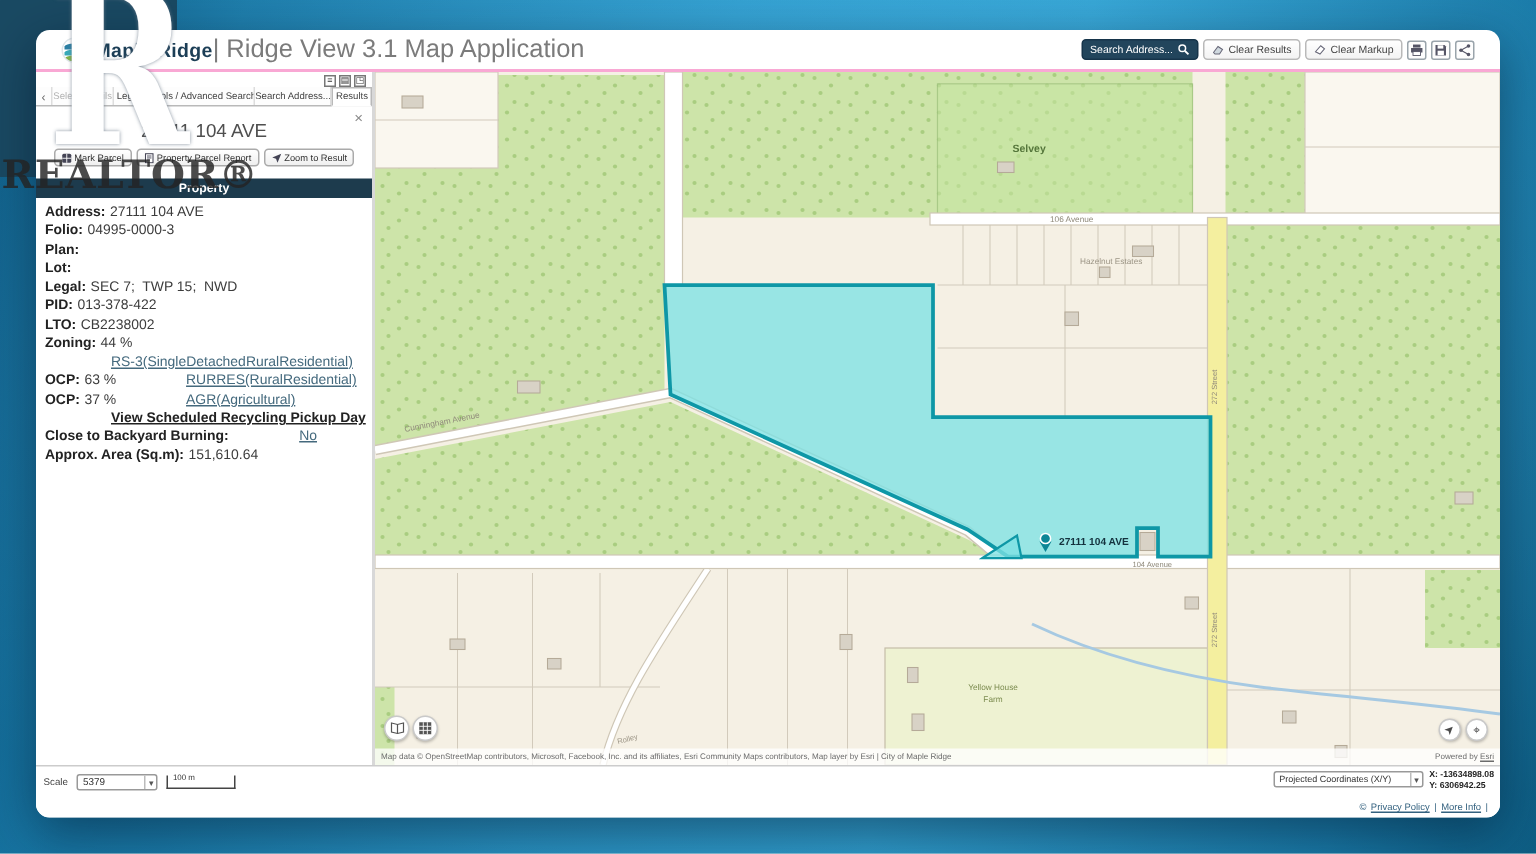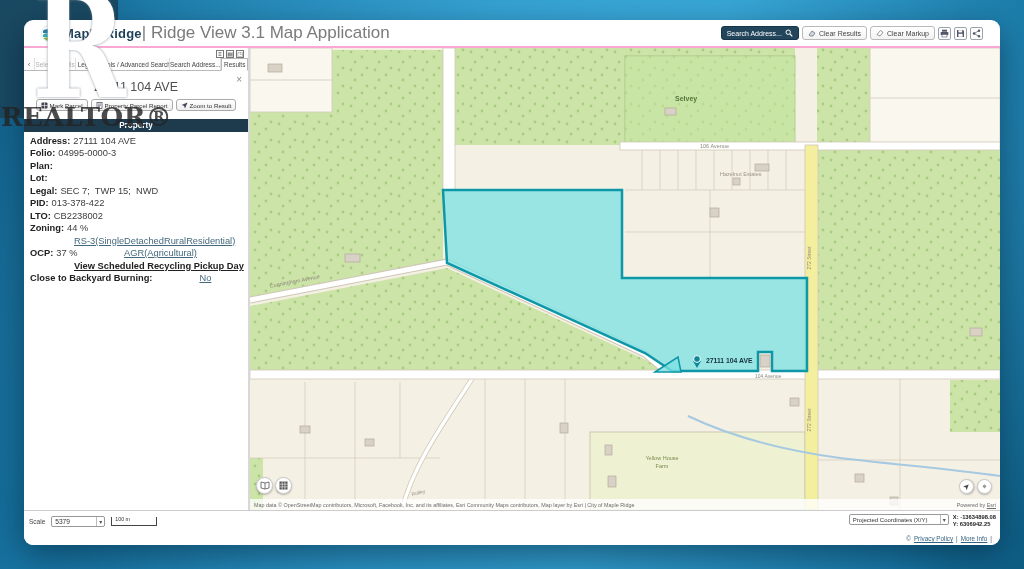--- a/index.html
+++ b/index.html
@@ -179,23 +179,25 @@
       <div class="sec-hdr">Property</div>
       <div class="fields">
         <div class="field"><span class="flabel">Address:</span><span class="fval">27111 104 AVE</span></div>
         <div class="field"><span class="flabel">Folio:</span><span class="fval">04995-0000-3</span></div>
         <div class="field"><span class="flabel">Plan:</span><span class="fval"></span></div>
         <div class="field"><span class="flabel">Lot:</span><span class="fval"></span></div>
         <div class="field"><span class="flabel">Legal:</span><span class="fval">SEC 7;  TWP 15;  NWD</span></div>
         <div class="field"><span class="flabel">PID:</span><span class="fval">013-378-422</span></div>
         <div class="field"><span class="flabel">LTO:</span><span class="fval">CB2238002</span></div>
         <div class="field"><span class="flabel">Zoning:</span><span class="fval">44 % </span><a class="flink">RS-3(SingleDetachedRuralResidential)</a></div>
+        <div class="field"><span class="flabel">OCP:</span><span class="fval">63 % </span><a class="flink">RURRES(RuralResidential)</a></div>
         <div class="field"><span class="flabel">OCP:</span><span class="fval">37 % </span><a class="flink">AGR(Agricultural)</a></div>
         <div class="field"><a class="flink bold">View Scheduled Recycling Pickup Day</a></div>
         <div class="field"><span class="flabel">Close to Backyard Burning:</span><a class="flink">No</a></div>
+        <div class="field"><span class="flabel">Approx. Area (Sq.m):</span><span class="fval">151,610.64</span></div>
       </div>
     </div>
 
     <div class="map">
       <svg width="750" height="462" viewBox="0 0 750 462">
         <defs>
           <pattern id="trees" width="24" height="18" patternUnits="userSpaceOnUse">
             <rect width="24" height="18" fill="#cde4a9"></rect>
             <circle cx="5" cy="4" r="1.4" fill="#a9cd80"></circle>
             <circle cx="16" cy="9" r="1.4" fill="#a9cd80"></circle>

